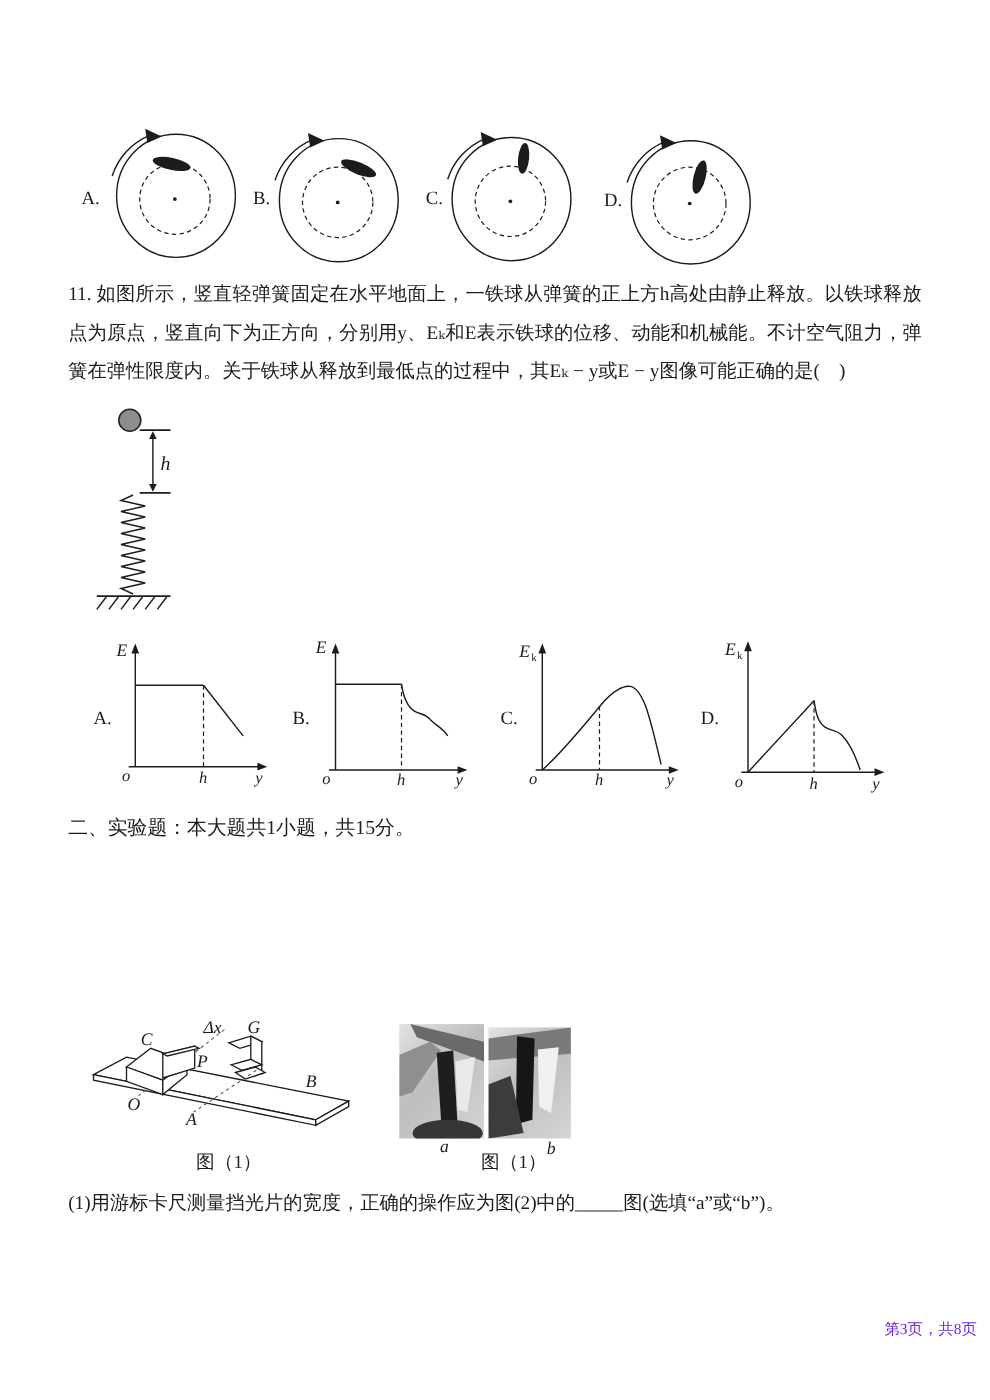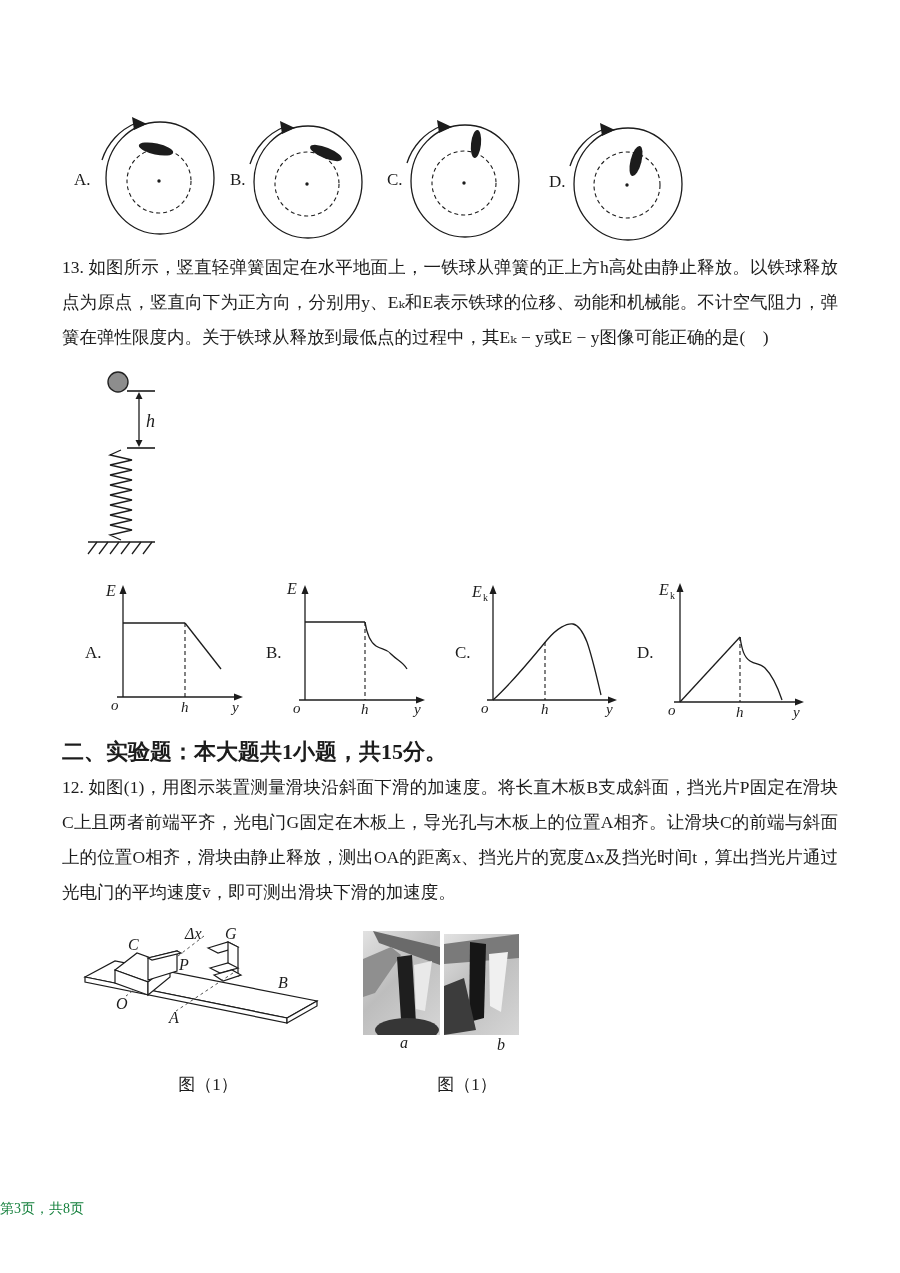--- a/index.html
+++ b/index.html
@@ -1,24 +1,24 @@
 <!DOCTYPE html>
 <html><head>
 <meta charset="utf-8">
 <style>
   html,body{margin:0;padding:0;background:#fff;}
   .page{position:relative;width:900px;height:1273px;background:#fff;overflow:hidden;
         font-family:"Liberation Serif","DejaVu Serif",serif;color:#1c1c1c;}
   .abs{position:absolute;}
   .para{font-size:17.5px;line-height:35px;text-align:justify;width:776px;}
-  .hdr{font-weight:bold;font-size:22px;line-height:24px;}
+  .hdr{font-weight:normal;font-size:18px;line-height:24px;}
   .optletter{font-size:17px;line-height:20px;}
-  .cap{font-size:17px;text-align:center;width:100px;margin-top:28px;}
+  .cap{font-size:17px;text-align:center;width:100px;}
   .flbl{font-style:italic;font-size:16px;}
-  .footer{width:888px;text-align:left;font-size:14px;color:#15803d;}
+  .footer{width:888px;text-align:right;font-size:14px;color:#6d28d9;}
   svg{display:block;}
   svg text{font-family:"Liberation Serif","DejaVu Serif",serif;fill:#1c1c1c;}
   .ln{fill:none;stroke:#1c1c1c;stroke-width:1.3;}
   .ln2{fill:none;stroke:#1c1c1c;stroke-width:1.6;}
   .dsh{fill:none;stroke:#1c1c1c;stroke-width:1.1;stroke-dasharray:4 3;}
   .dsh2{fill:none;stroke:#555;stroke-width:1;stroke-dasharray:3 3;}
   .fil{fill:#1c1c1c;stroke:none;}
   .wfil{fill:#ffffff;stroke:#1c1c1c;stroke-width:1.2;}
   .vtxt{font-style:italic;font-size:15px;}
   .photo{background:linear-gradient(135deg,#e2e2e2 0%,#bdbdbd 45%,#d6d6d6 100%);}
@@ -61,21 +61,21 @@
   <div class="abs optletter" style="left:549px;top:172px">D.</div>
   <svg class="abs" style="left:568px;top:122px" width="120" height="126">
     <path class="ln" d="M 2,44 A 60 60 0 0 1 36,7"></path>
     <polygon class="fil" points="32,1 47,8 34,14"></polygon>
     <ellipse class="ln" cx="60" cy="62" rx="54" ry="56"></ellipse>
     <circle class="dsh" cx="59" cy="63" r="33"></circle>
     <circle class="fil" cx="59" cy="63" r="1.7"></circle>
     <ellipse class="fil" cx="68" cy="39" rx="15.5" ry="5.5" transform="rotate(104 68 39)"></ellipse>
   </svg>
 
-  <div class="abs para" style="left:62px;top:250px">13. 如图所示，竖直轻弹簧固定在水平地面上，一铁球从弹簧的正上方h高处由静止释放。以铁球释放点为原点，竖直向下为正方向，分别用y、Eₖ和E表示铁球的位移、动能和机械能。不计空气阻力，弹簧在弹性限度内。关于铁球从释放到最低点的过程中，其Eₖ − y或E − y图像可能正确的是(　)</div>
+  <div class="abs para" style="left:62px;top:250px">11. 如图所示，竖直轻弹簧固定在水平地面上，一铁球从弹簧的正上方h高处由静止释放。以铁球释放点为原点，竖直向下为正方向，分别用y、Eₖ和E表示铁球的位移、动能和机械能。不计空气阻力，弹簧在弹性限度内。关于铁球从释放到最低点的过程中，其Eₖ − y或E − y图像可能正确的是(　)</div>
 
   <svg class="abs" style="left:75px;top:366px" width="115" height="200">
     <circle cx="43" cy="16" r="10" fill="#8d8d8d" stroke="#222" stroke-width="1.4"></circle>
     <line class="ln2" x1="52" y1="25" x2="80" y2="25"></line>
     <line class="ln" x1="64" y1="29" x2="64" y2="78"></line>
     <polygon class="fil" points="60.5,33 64,26 67.5,33"></polygon>
     <polygon class="fil" points="60.5,74 64,81 67.5,74"></polygon>
     <text x="71" y="61" font-size="18" font-style="italic">h</text>
     <line class="ln2" x1="52" y1="82" x2="80" y2="82"></line>
     <polyline class="ln" points="46,84 35,89 57,94 35,99 57,104 35,109 57,114 35,119 57,124 35,129 57,134 35,139 57,144 35,149 57,154 35,159 57,164 35,169 46,174"></polyline>
@@ -146,21 +146,20 @@
     <line class="ln" x1="45" y1="122" x2="105" y2="57"></line>
     <line class="dsh" x1="105" y1="57" x2="105" y2="122"></line>
     <path class="ln" d="M 105,57 C 107,70 109,77 115,81 C 121,85 125,83 130,88 C 137,95 143,108 147,120"></path>
     <text class="vtxt" x="33" y="135">o</text>
     <text class="vtxt" x="101" y="137">h</text>
     <text class="vtxt" x="158" y="137">y</text>
   </svg>
 
   <div class="abs hdr" style="left:62px;top:740px">二、实验题：本大题共1小题，共15分。</div>
 
-  <div class="abs para" style="left:62px;top:770px">12. 如图(1)，用图示装置测量滑块沿斜面下滑的加速度。将长直木板B支成斜面，挡光片P固定在滑块C上且两者前端平齐，光电门G固定在木板上，导光孔与木板上的位置A相齐。让滑块C的前端与斜面上的位置O相齐，滑块由静止释放，测出OA的距离x、挡光片的宽度Δx及挡光时间t，算出挡光片通过光电门的平均速度v̄，即可测出滑块下滑的加速度。</div>
 
   <svg class="abs" style="left:62px;top:924px" width="300" height="120">
     <polygon class="wfil" points="23,53 53,37 255,77 225,94"></polygon>
     <polygon class="wfil" points="23,53 225,94 225,99 23,58"></polygon>
     <polygon class="wfil" points="225,94 255,77 255,82 225,99"></polygon>
     <line class="dsh2" x1="142" y1="12" x2="64" y2="72"></line>
     <polygon class="wfil" points="53,46 75,29 108,41 86,58"></polygon>
     <polygon class="wfil" points="53,46 86,58 86,71 53,59"></polygon>
     <polygon class="wfil" points="86,58 108,41 108,53 86,71"></polygon>
     <polygon class="wfil" points="86,34 115,27 115,47 86,56"></polygon>
@@ -194,16 +193,17 @@
       <polygon points="0,10 75,0 75,24 0,30" fill="#7a7a7a"></polygon>
       <polygon points="26,8 42,10 40,84 25,88" fill="#161616"></polygon>
       <polygon points="45,20 64,18 57,78 46,72" fill="#f0f0f0"></polygon>
       <polygon points="0,52 20,44 32,96 0,101" fill="#3c3c3c"></polygon>
     </svg>
   </div>
   <div class="abs flbl" style="left:400px;top:1034px">a</div>
   <div class="abs flbl" style="left:497px;top:1036px">b</div>
   <div class="abs cap" style="left:417px;top:1045px">图（1）</div>
 
+  <div class="abs para" style="left:62px;top:1081px;line-height:24px">(1)用游标卡尺测量挡光片的宽度，正确的操作应为图(2)中的_____图(选填“a”或“b”)。</div>
 
   <div class="abs footer" style="left:0;top:1200px">第3页，共8页</div>
 
 </div>
 
 </body></html>

